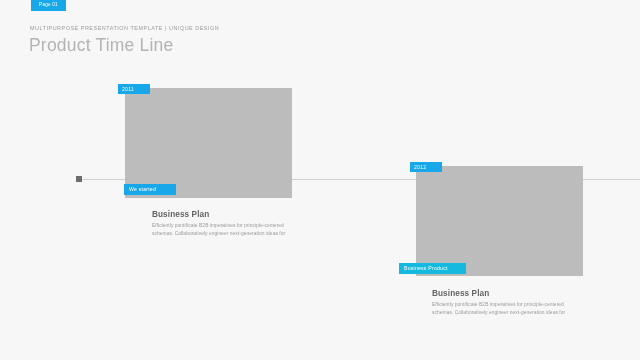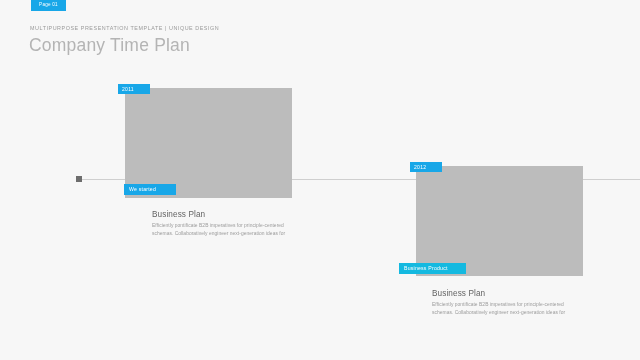--- a/index.html
+++ b/index.html
@@ -106,21 +106,21 @@
     font-size: 5.2px;
     letter-spacing: 0.2px;
     display: flex;
     align-items: center;
     padding-left: 5px;
     line-height: 1;
   }
   .event-heading {
     position: absolute;
     font-size: 8.2px;
-    font-weight: normal;
+    font-weight: bold;
     color: #636363;
     letter-spacing: 0.1px;
     line-height: 1;
     white-space: nowrap;
   }
   .event-body {
     position: absolute;
     font-size: 4.9px;
     color: #9b9b9b;
     line-height: 1.62;
@@ -143,21 +143,21 @@
 </style>
 </head>
 <body>
 
 <div id="slide">
 
   <div class="page-badge">Page 01</div>
 
   <div class="eyebrow">MULTIPURPOSE PRESENTATION TEMPLATE | UNIQUE DESIGN</div>
 
-  <div class="slide-title">Company Time Plan</div>
+  <div class="slide-title">Product Time Line</div>
 
   <div class="timeline-start-dot"></div>
   <div class="timeline-axis"></div>
 
   <div class="event" id="event-1">
     <div class="event-photo"></div>
     <div class="year-badge">2011</div>
     <div class="tag-badge">We started</div>
     <div class="event-heading">Business Plan</div>
     <div class="event-body">Efficiently pontificate B2B imperatives for principle-centered schemas. Collaboratively engineer next-generation ideas for</div>

